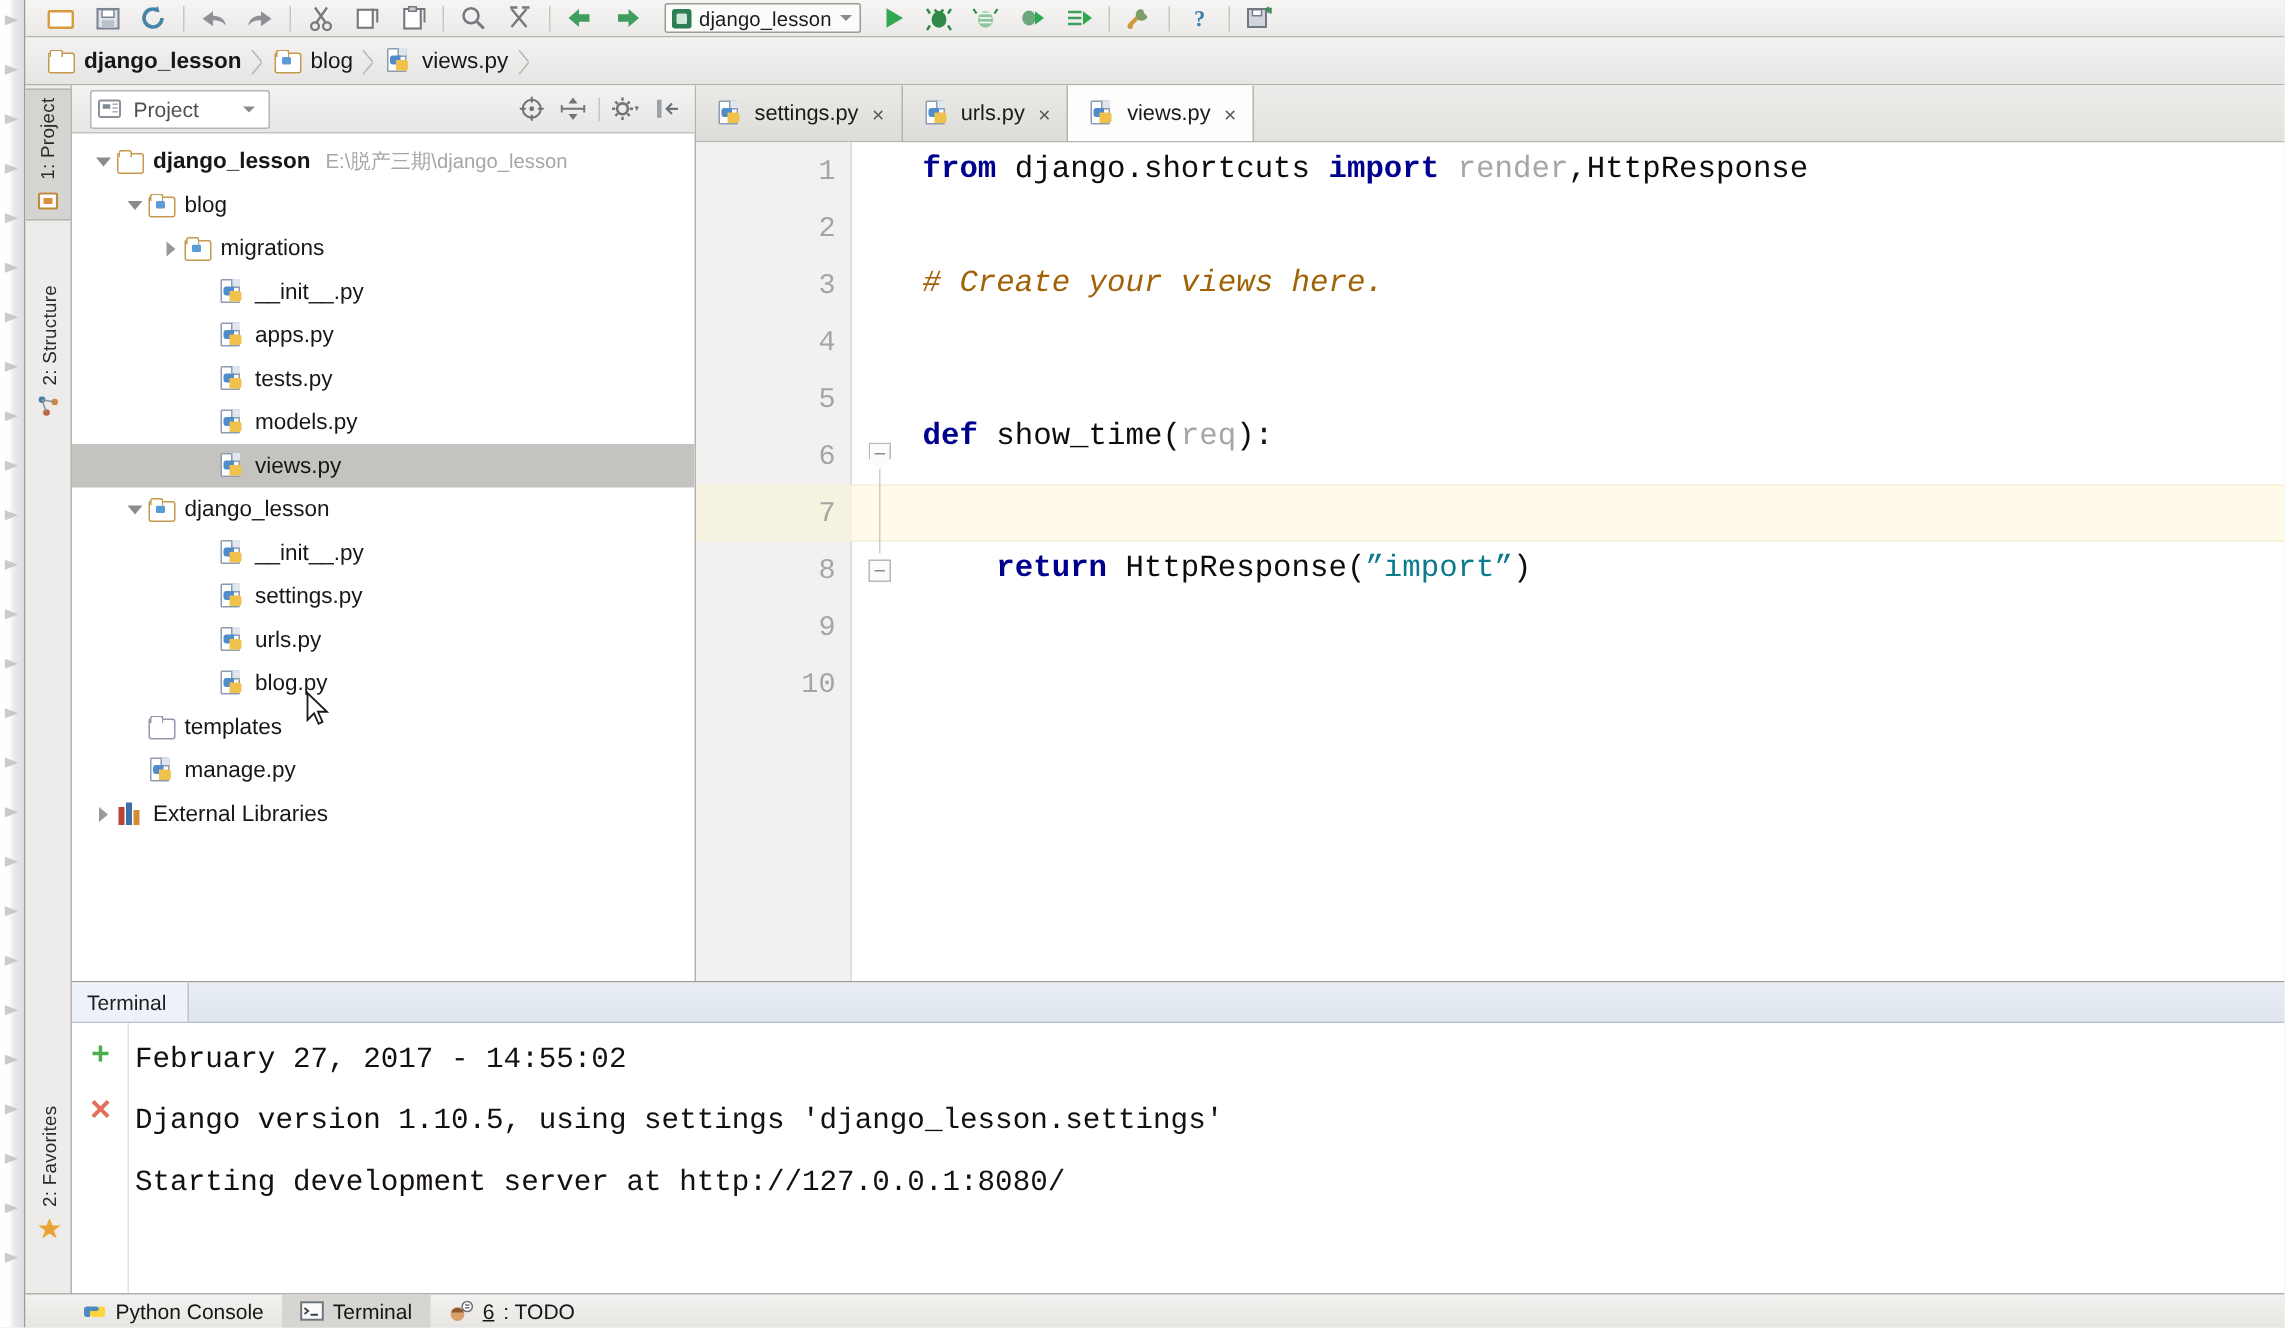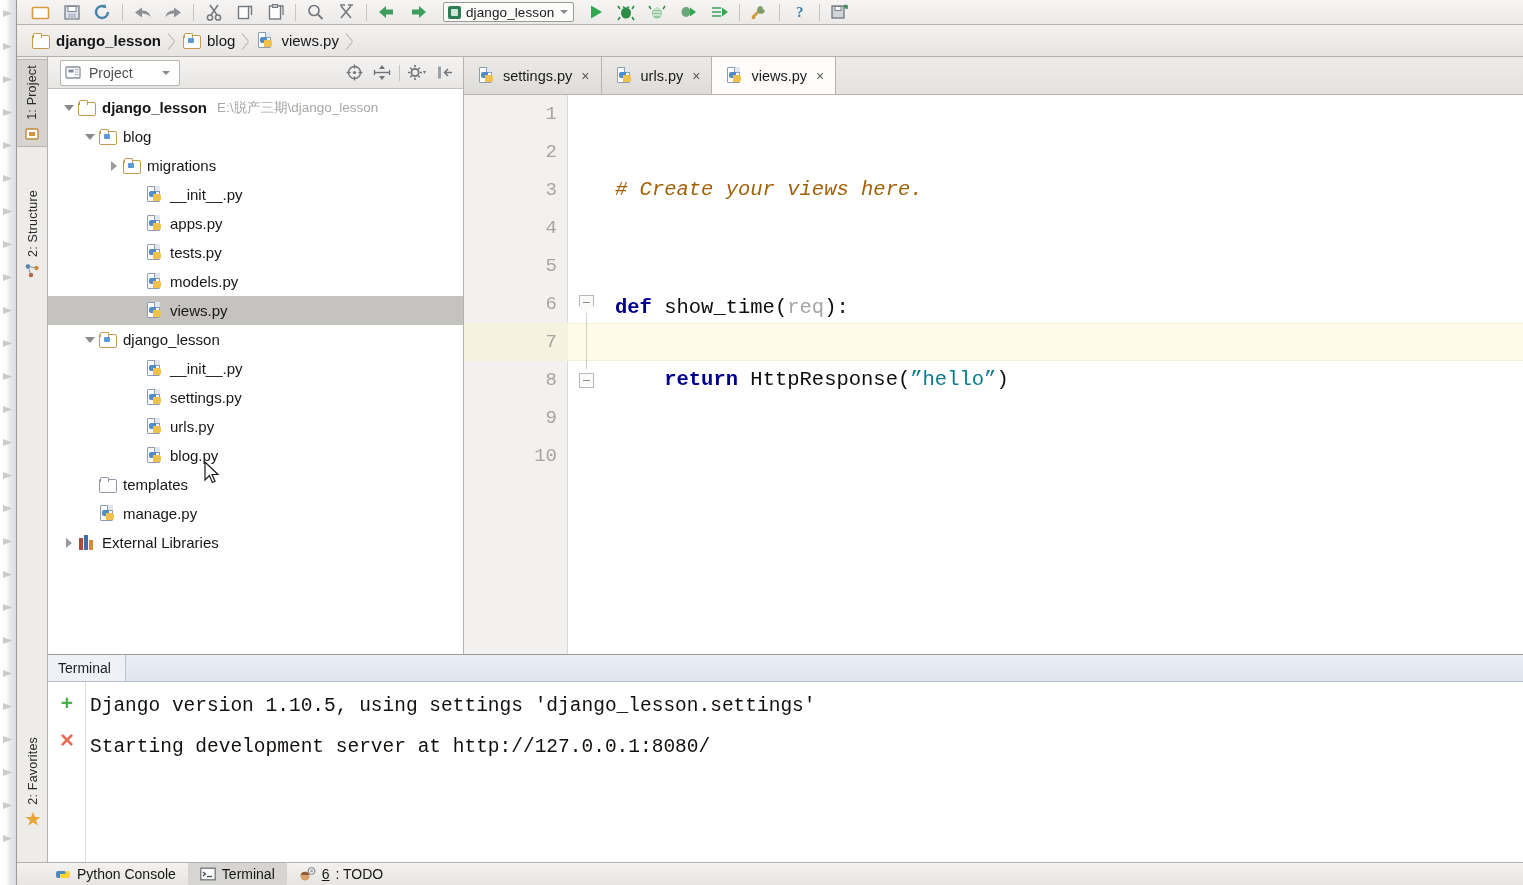--- a/index.html
+++ b/index.html
@@ -838,45 +838,47 @@
           <div class="ln" style="top:342px">10</div>
         </div>
       <div class="fold-col" id="foldcol">
           <div class="caret-row" style="top:228px"></div>
           <div class="fold-line" style="top:212px;height:62px"></div>
           <div class="fold-marker open" style="top:200px"></div>
           <div class="fold-marker" style="top:278px"></div>
         </div>
       <div class="code-col" id="codecol">
           <div class="caret-row" style="top:228px"></div>
+          <div class="cline" style="top:0px;left:14px"><span class="kw">from</span><span class="plain"> django.shortcuts </span><span class="kw">import</span><span class="plain"> </span><span class="dim">render</span><span class="plain">,HttpResponse</span></div>
           <div class="cline" style="top:38px;left:14px"></div>
           <div class="cline" style="top:76px;left:14px"><span class="cmt"># Create your views here.</span></div>
           <div class="cline" style="top:114px;left:14px"></div>
           <div class="cline" style="top:152px;left:14px"></div>
-          <div class="cline" style="top:194px;left:14px"><span class="kw">def</span><span class="fname"> show_time(</span><span class="dim">req</span><span class="plain">):</span></div>
+          <div class="cline" style="top:178px;left:14px"><span class="kw">def</span><span class="fname"> show_time(</span><span class="dim">req</span><span class="plain">):</span></div>
           <div class="cline" style="top:228px;left:14px"></div>
-          <div class="cline" style="top:266px;left:14px"><span class="plain">    </span><span class="kw">return</span><span class="plain"> HttpResponse(</span><span class="str">”hello”</span><span class="plain">)</span></div>
+          <div class="cline" style="top:266px;left:14px"><span class="plain">    </span><span class="kw">return</span><span class="plain"> HttpResponse(</span><span class="str">”import”</span><span class="plain">)</span></div>
           <div class="cline" style="top:304px;left:14px"></div>
           <div class="cline" style="top:342px;left:14px"></div>
         </div>
     </div>
   </div>
 
   <div class="term">
     <div class="term-head">
       <div class="term-tab">
         <span>Terminal</span>
       </div>
     </div>
     <div class="term-body">
       <div class="term-rail">
         <div class="rail-btn rail-plus" style="top:10px;">+</div>
         <div class="rail-btn rail-close" style="top:48px;font-size:24px;">×</div>
       </div>
       <div class="term-out" id="termout">
+          <div class="tline">February 27, 2017 - 14:55:02</div>
           <div class="tline">Django version 1.10.5, using settings 'django_lesson.settings'</div>
           <div class="tline">Starting development server at http://127.0.0.1:8080/</div>
         </div>
     </div>
   </div>
 
   <div class="statusbar">
     <div class="sb-item">
       <svg width="16" height="15" viewBox="0 0 16 15">
         <path d="M3 4 h6 a2 2 0 0 1 2 2 v2 h-4 a2 2 0 0 0 -2 2 v1 h-2 a2 2 0 0 1 -2 -2 v-3 a2 2 0 0 1 2 -2z" fill="#4b8bbe"></path>

